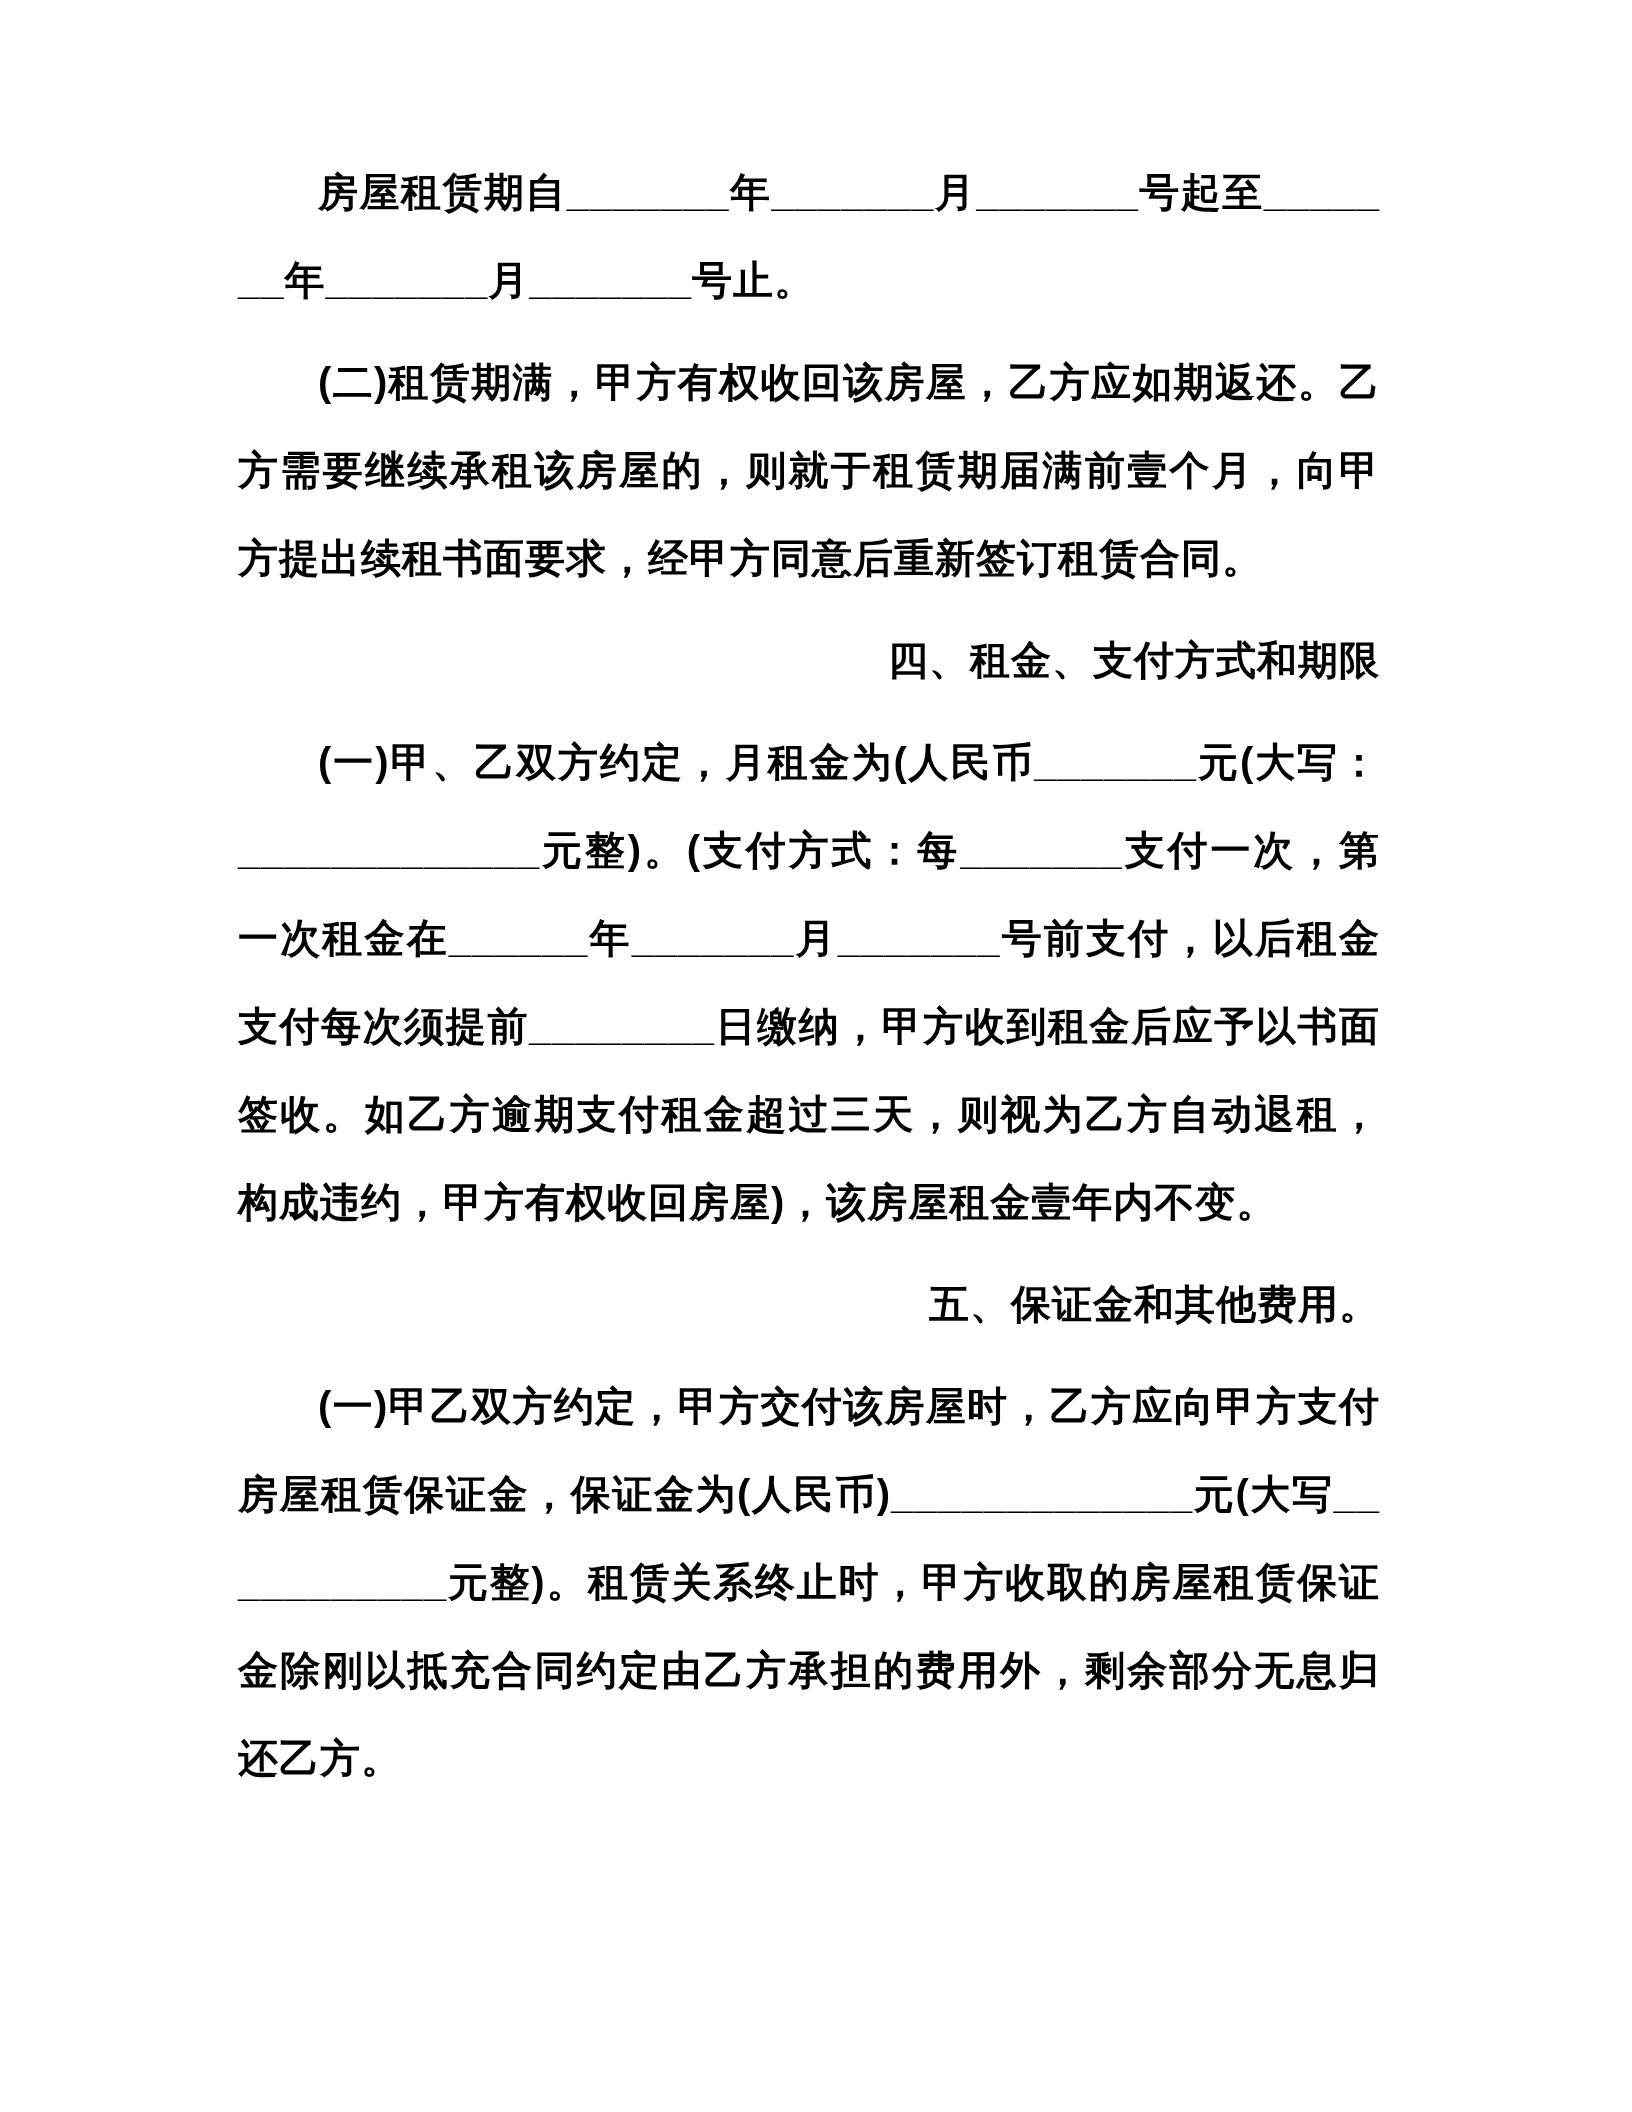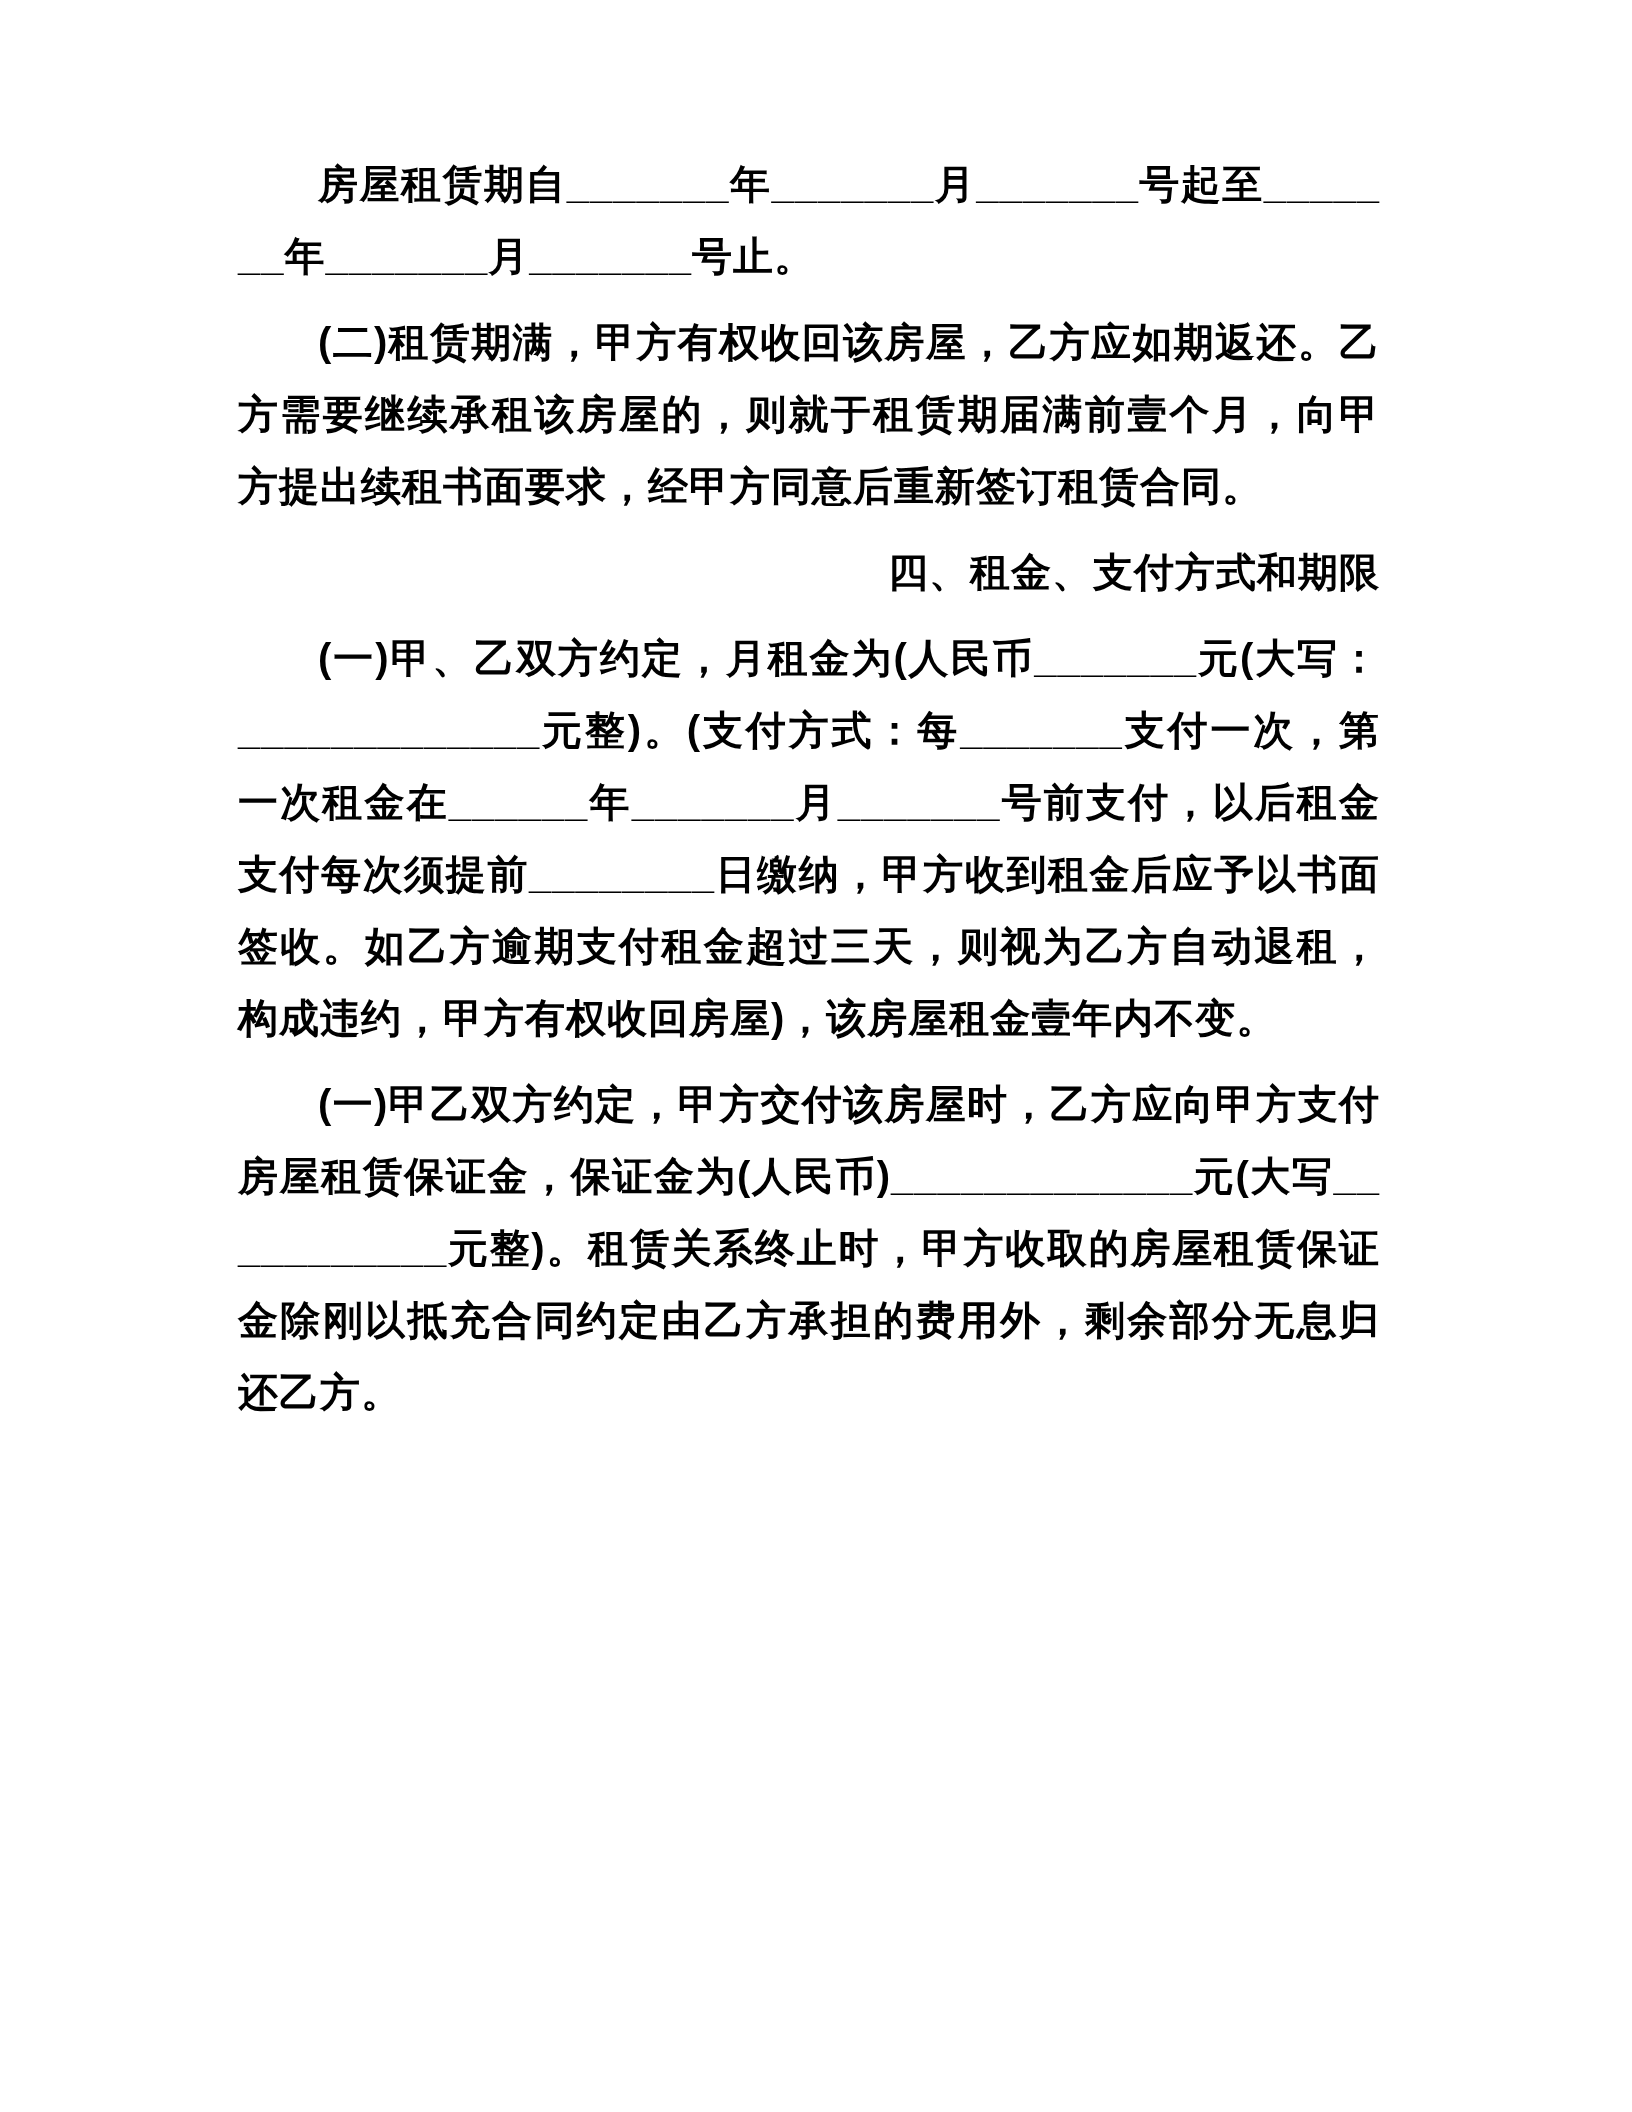--- a/index.html
+++ b/index.html
@@ -15,21 +15,21 @@
     background: #ffffff;
     box-sizing: border-box;
     padding: 148px 252px 80px 238px;
     overflow: hidden;
     font-family: "Liberation Sans", "DejaVu Sans", sans-serif;
     color: #000000;
   }
   .para {
     margin: 0 0 14px 0;
     font-size: 40px;
-    line-height: 72px;
+    line-height: 88px;
     font-weight: 700;
     text-indent: 2em;
     text-align: justify;
     letter-spacing: 1px;
     word-break: break-all;
     color: #000000;
   }
   .para.heading {
     text-align: right;
   }
@@ -40,15 +40,16 @@
 <div class="page">
   <p class="para">房屋租赁期自_______年_______月_______号起至_______年_______月_______号止。</p>
 
   <p class="para">(二)租赁期满，甲方有权收回该房屋，乙方应如期返还。乙方需要继续承租该房屋的，则就于租赁期届满前壹个月，向甲方提出续租书面要求，经甲方同意后重新签订租赁合同。</p>
 
   <p class="para heading">四、租金、支付方式和期限</p>
 
   <p class="para">(一)甲、乙双方约定，月租金为(人民币_______元(大写：_____________元整)。(支付方式：每_______支付一次，第一次租金在______年_______月_______号前支付，以后租金支付每次须提前________日缴纳，甲方收到租金后应予以书面签收。如乙方逾期支付租金超过三天，则视为乙方自动退租，构成违约，甲方有权收回房屋)，该房屋租金壹年内不变。</p>
 
 
+  <p class="para heading">五、保证金和其他费用。</p>
 
   <p class="para">(一)甲乙双方约定，甲方交付该房屋时，乙方应向甲方支付房屋租赁保证金，保证金为(人民币)_____________元(大写___________元整)。租赁关系终止时，甲方收取的房屋租赁保证金除刚以抵充合同约定由乙方承担的费用外，剩余部分无息归还乙方。</p>
 </div>
 
 </body></html>

